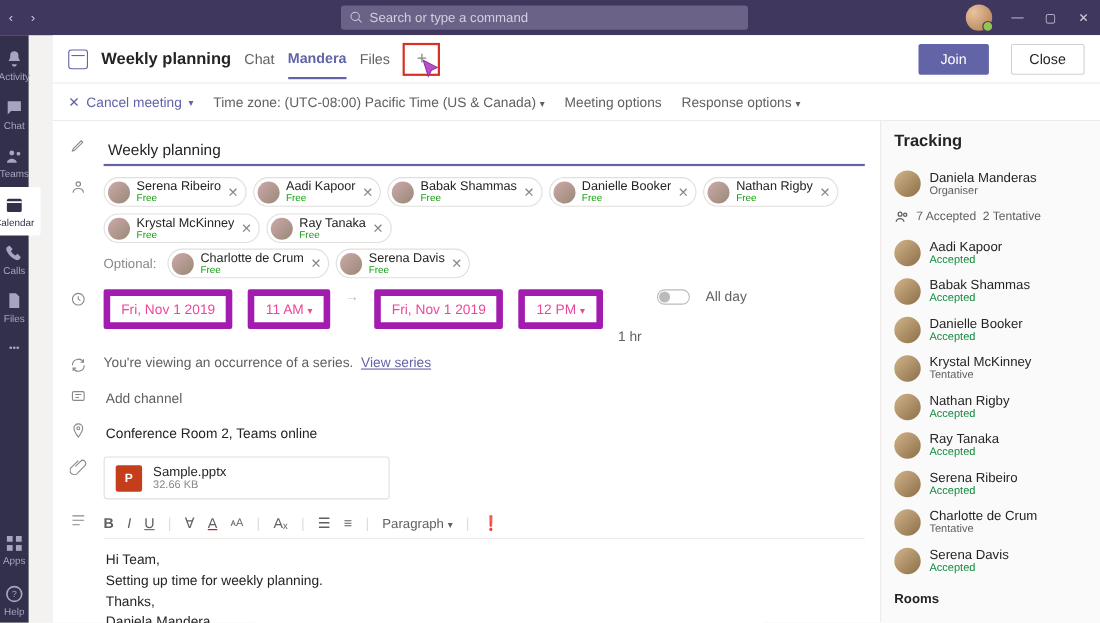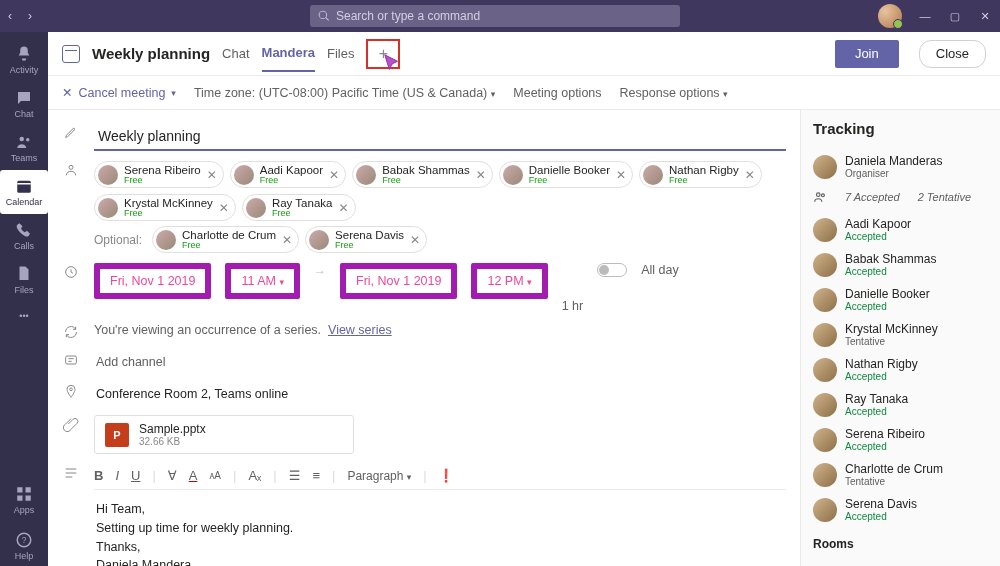--- a/index.html
+++ b/index.html
@@ -9,40 +9,40 @@
 .titlebar { height: 32px; background: #40375e; display: flex; align-items: center; color: #cfcde0; font-size: 12px; }
 .titlebar .nav-btn { width: 20px; text-align: center; cursor: pointer; }
 .searchbox { flex: 0 0 370px; margin-left: 270px; height: 22px; background: #6b6387; border-radius: 3px; display: flex; align-items: center; padding: 0 8px; color: #d3cfe2; font-size: 12px; }
 .searchbox svg { width: 12px; height: 12px; margin-right: 6px; fill:#d3cfe2; }
 .titlebar .spacer { flex: 1; }
 .avatar-tb { width: 24px; height: 24px; border-radius: 50%; background: radial-gradient(circle at 30% 30%,#e7c39f,#b0794e); position: relative; margin-right: 8px; }
 .avatar-tb::after{content:"";position:absolute;right:-1px;bottom:-1px;width:8px;height:8px;border-radius:50%;background:#92c353;border:1.5px solid #40375e;}
 .win-btn { width: 30px; text-align: center; font-size: 11px; cursor: pointer; }
 
 
-.apprail { position: absolute; left: 0; top: 32px; bottom: 0; width: 48px; background: #32304a; display: flex; flex-direction: column; align-items: center; padding-top: 6px; }
+.apprail { position: absolute; left: 0; top: 32px; bottom: 0; width: 26px; background: #32304a; display: flex; flex-direction: column; align-items: center; padding-top: 6px; }
 .rail-item { width: 48px; height: 44px; display: flex; flex-direction: column; align-items: center; justify-content: center; color: #a7a4bf; font-size: 9px; cursor: pointer; gap:2px;}
 .rail-item.active { background: #fff; color: #32304a; border-radius: 3px; }
 .rail-item svg { width: 18px; height: 18px; fill: currentColor; }
 .rail-bottom { margin-top: auto; margin-bottom: 4px; }
 
 
 .content { position: absolute; left: 48px; right: 0; top: 32px; bottom: 0; background: #fff; display:flex; flex-direction:column;}
 .hdr { height: 44px; display: flex; align-items: center; padding: 0 14px; gap: 12px; border-bottom: 1px solid #edebe9;}
 .hdr .cal-ic{width:18px;height:18px;border:1.6px solid #6264a7;border-radius:3px;position:relative;}
 .hdr .cal-ic::before{content:"";position:absolute;left:2px;right:2px;top:4px;border-top:1.6px solid #6264a7;}
 .hdr .title { font-weight: 700; font-size: 15px; color: #252423;}
 .tab { font-size: 13px; color: #616161; cursor: pointer; padding-bottom:10px; margin-top:10px;}
 .tab.active { color: #6264a7; border-bottom: 2.5px solid #6264a7; font-weight:600;}
 .add-tab-box { border: 2px solid #d93025; width: 34px; height: 30px; display:flex; align-items:center; justify-content:center; position:relative;}
 .add-tab-box .plus { font-size: 16px; color: #888; }
 .cursor-svg{position:absolute; left:14px; top:12px; width:22px; height:22px;}
 .hdr .grow{flex:1;}
 .btn-join { background:#6264a7; color:#fff; border:none; height:28px; padding:0 20px; border-radius:2px; font-size:13px; cursor:pointer;}
-.btn-close { background:#fff; border:1px solid #d1d1d1; height:28px; padding:0 16px; border-radius:12px; font-size:13px; cursor:pointer; color:#252423;}
+.btn-close { background:#fff; border:1px solid #d1d1d1; height:28px; padding:0 16px; border-radius:2px; font-size:13px; cursor:pointer; color:#252423;}
 
 
 .optbar { height: 34px; display:flex; align-items:center; gap:18px; padding:0 14px; font-size:12.5px; color:#616161; border-bottom:1px solid #edebe9;}
 .cancel-meeting { color:#6264a7; display:flex; align-items:center; gap:6px; cursor:pointer;}
 .chev { font-size: 9px;}
 
 
 .body { flex:1; display:flex; overflow:hidden;}
 .form { flex:1; overflow-y:auto; padding:8px 14px 12px 14px;}
 .row { display:flex; align-items:flex-start; gap:14px; padding:5px 0;}
@@ -73,21 +73,21 @@
 .rte-body{padding:10px 2px;font-size:12.5px;color:#252423;line-height:1.5;}
 
 
 .track { width:200px; background:#fafafa; border-left:1px solid #edebe9; padding:10px 12px; overflow-y:auto; font-size:12px; color:#252423;}
 .track h3{font-size:15px;font-weight:700;margin-bottom:12px;}
 .person{display:flex;align-items:center;gap:8px;padding:5px 0;}
 .person .pa{width:24px;height:24px;border-radius:50%;background:linear-gradient(135deg,#d2b48c,#8b6f47);flex:0 0 24px;}
 .person .nm{font-size:12px;color:#252423;}
 .person .st{font-size:10px;}
 .accepted{color:#10893e;} .tentative{color:#605e5c;} .organiser{color:#605e5c;}
-.sum{display:flex;align-items:center;gap:18px;font-size:11px;color:#605e5c;padding:6px 0 8px 0;font-style:italic;}
+.sum{display:flex;align-items:center;gap:6px;font-size:11px;color:#605e5c;padding:6px 0 8px 0;}
 .sec-label{font-size:12px;font-weight:600;color:#252423;margin:10px 0 4px 0;}
 
 ::-webkit-scrollbar{width:8px}::-webkit-scrollbar-thumb{background:#c8c6c4;border-radius:4px}
 </style>
 </head>
 <body>
 
 <div class="titlebar">
   <div class="nav-btn">‹</div>
   <div class="nav-btn">›</div>

